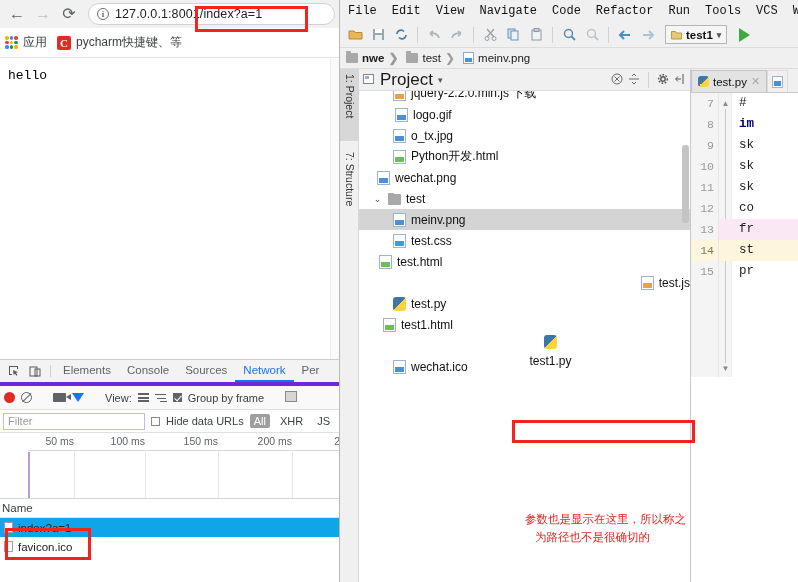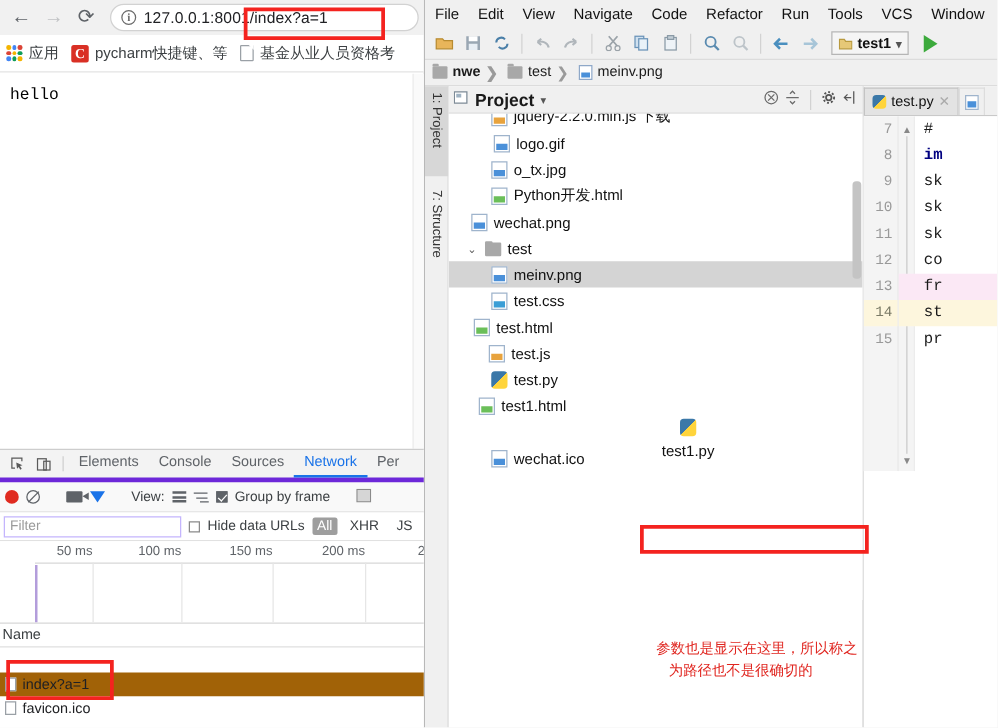--- a/index.html
+++ b/index.html
@@ -146,33 +146,33 @@
   .tl-hr { position:absolute; left:28px; right:0; top:17px; height:1px; background:#d8d8d8; }
   .tl-bar { position:absolute; left:28px; top:19px; bottom:0; width:2px; background:#b39ddb; }
   .req-head {
     height: 19px; display: flex; align-items: center; padding-left: 2px;
     font-size: 11.5px; color: #3c4043; border-bottom: 1px solid #e0e0e0; background: #fff;
   }
   .req-row {
     height: 19px; display: flex; align-items: center; padding-left: 4px;
     font-size: 11.5px; color: #202124; gap: 5px;
   }
-  .req-row.sel { background: #a16207; margin-top: 20px; }
+  .req-row.sel { background: #0ea5e9; }
   .req-ic {
     width: 9px; height: 11px; border: 1px solid #9aa0a6; background: #fff; flex: none;
   }
 
   
   .pycharm {
     position: absolute; left: 340px; top: 0; width: 458px; height: 582px;
     background: #f0f0f0; overflow: hidden; font-size: 11.5px; color: #1a1a1a;
   }
   .pc-menu {
     height: 22px; display: flex; align-items: center; background: #f0f0f0;
-    padding-left: 8px; gap: 15px; white-space: nowrap;
+    padding-left: 8px; gap: 15px; white-space: nowrap; font-family: Liberation Mono, monospace;
   }
   .pc-menu span { font-size: 12px; color: #111; }
   .pc-toolbar {
     height: 26px; display: flex; align-items: center; background: #f0f0f0;
     padding-left: 5px; gap: 3px; border-bottom: 1px solid #dcdcdc;
   }
   .tb-ic { width: 20px; height: 20px; display: flex; align-items: center; justify-content: center; }
   .tb-div { width: 1px; height: 16px; background: #d2d2d2; margin: 0 3px; }
   .runcfg {
     display: flex; align-items: center; gap: 4px; border: 1px solid #b5b5b5;
@@ -206,21 +206,21 @@
   }
   .vtab.active { background: #d7d7d7; }
   .proj-panel {
     position: absolute; left: 19px; top: 0; width: 332px; bottom: 0;
     background: #fff; border-right: 1px solid #c9c9c9;
   }
   .proj-head {
     height: 22px; background: #f0f0f0; display: flex; align-items: center;
     padding: 0 4px; gap: 5px; border-bottom: 1px solid #dcdcdc;
   }
-  .proj-head .title { font-size: 14px; color: #1a1a1a; font-weight: bold; }
+  .proj-head .title { font-size: 17px; color: #1a1a1a; }
   .proj-head .spacer { flex: 1; }
   .tree { position: absolute; top: 22px; left: 0; right: 0; bottom: 102px; overflow: hidden; background:#fff; }
   .tnode {
     height: 21px; display: flex; align-items: center; font-size: 12px; color: #111;
     padding-left: 2px; gap: 5px; white-space: nowrap;
   }
   .tnode.sel { background: #d4d4d4; }
   .tnode .caret { width: 11px; color: #555; font-size: 9px; text-align: center; flex: none; }
   .ic { width: 13px; height: 14px; flex: none; position: relative; }
   .ic-file { background:#fff; border:1px solid #9fb4cc; }
@@ -322,24 +322,20 @@
             <i style="background:#0f9d58"></i>
           <i style="background:#4285f4"></i>
             <i style="background:#0f9d58"></i>
             <i style="background:#f4b400"></i>
         </span>
         <span class="lbl">应用</span>
       </div>
       <div class="bm">
         <span class="cis-ic">C</span>
         <span class="lbl">pycharm快捷键、等</span>
-      </div>
-      <div class="bm">
-        <span class="doc-ic"></span>
-        <span class="lbl">基金从业人员资格考</span>
       </div>
     </div>
 
     <div class="page-body">
       <span>hello</span>
     </div>
     <div class="page-scroll"></div>
 
     <div class="devtools">
       <div class="dt-tabs">
@@ -640,21 +636,21 @@
                 <i class="ic-tag">CSS</i>
               </span>
             <span>test.css</span>
           </div>
           <div class="tnode" style="padding-left:20px;">
             <span class="ic ic-file ic-html">
                 <i class="ic-tag">H</i>
               </span>
             <span>test.html</span>
           </div>
-          <div class="tnode" style="padding-left:32px;">
+          <div class="tnode" style="padding-left:32px;justify-content:flex-end;">
             <span class="ic ic-file ic-js">
                 <i class="ic-tag">JS</i>
               </span>
             <span>test.js</span>
           </div>
           <div class="tnode" style="padding-left:34px;">
             <span class="ic ic-py"></span>
             <span>test.py</span>
           </div>
           <div class="tnode" style="padding-left:24px;">

